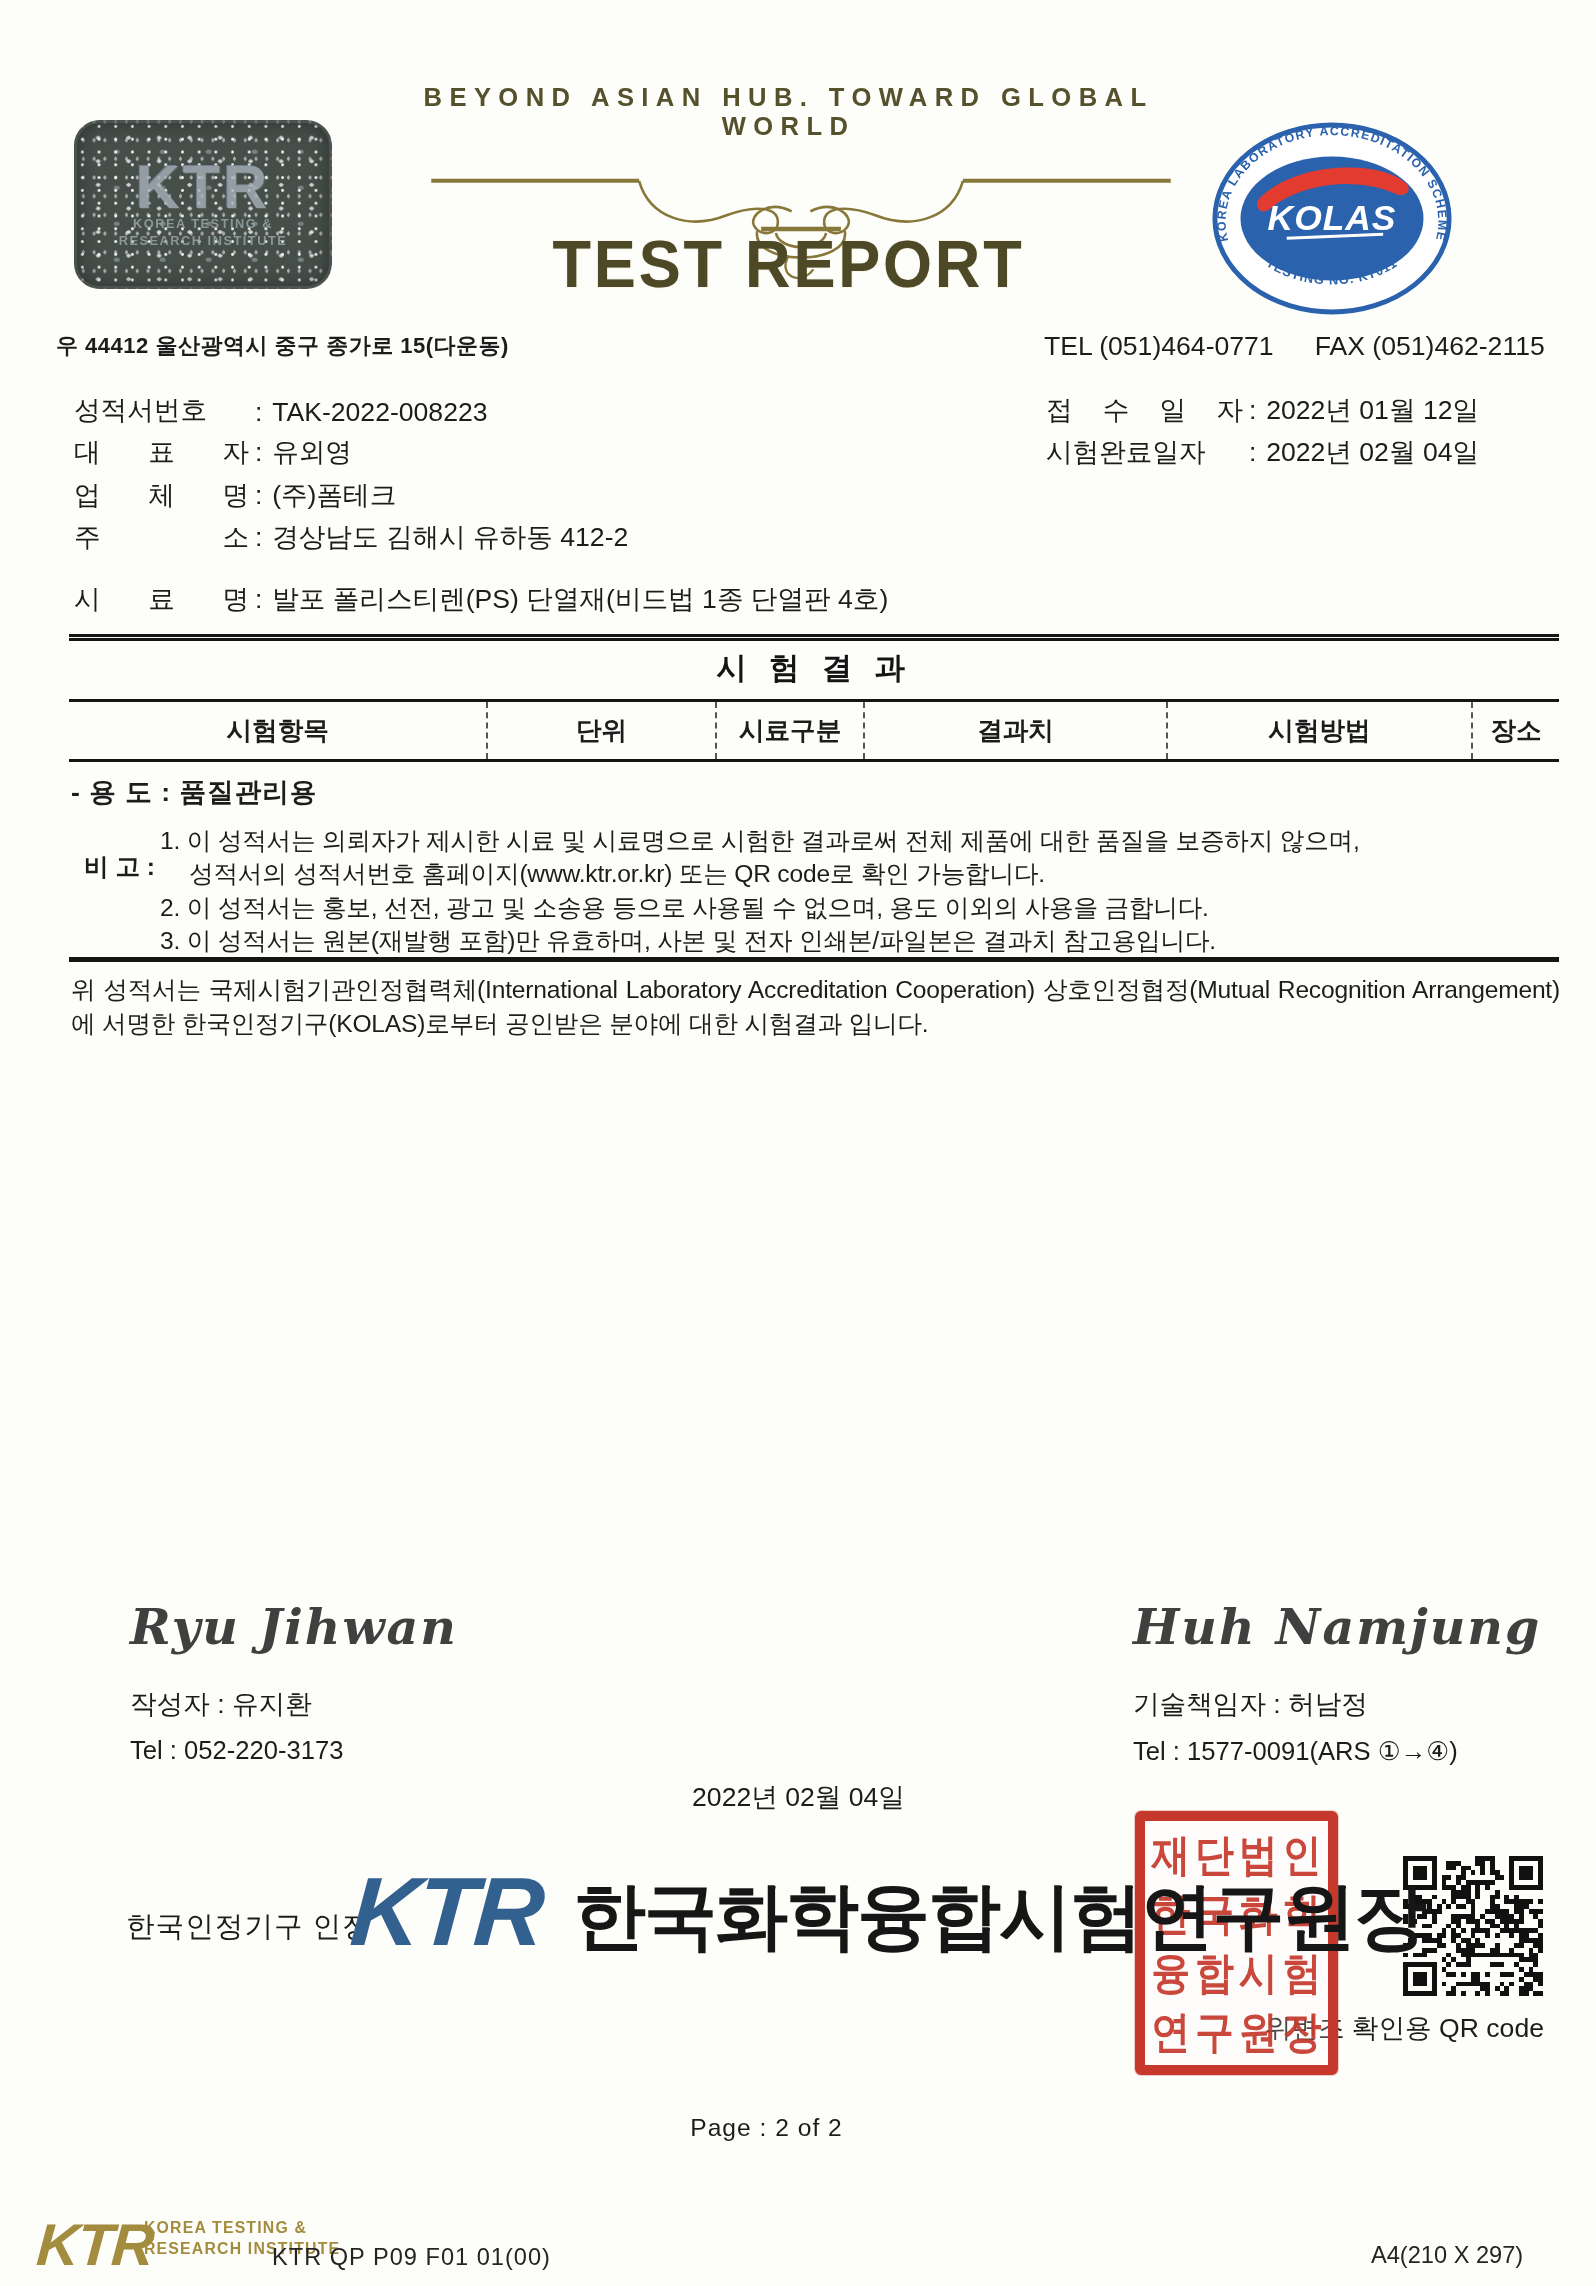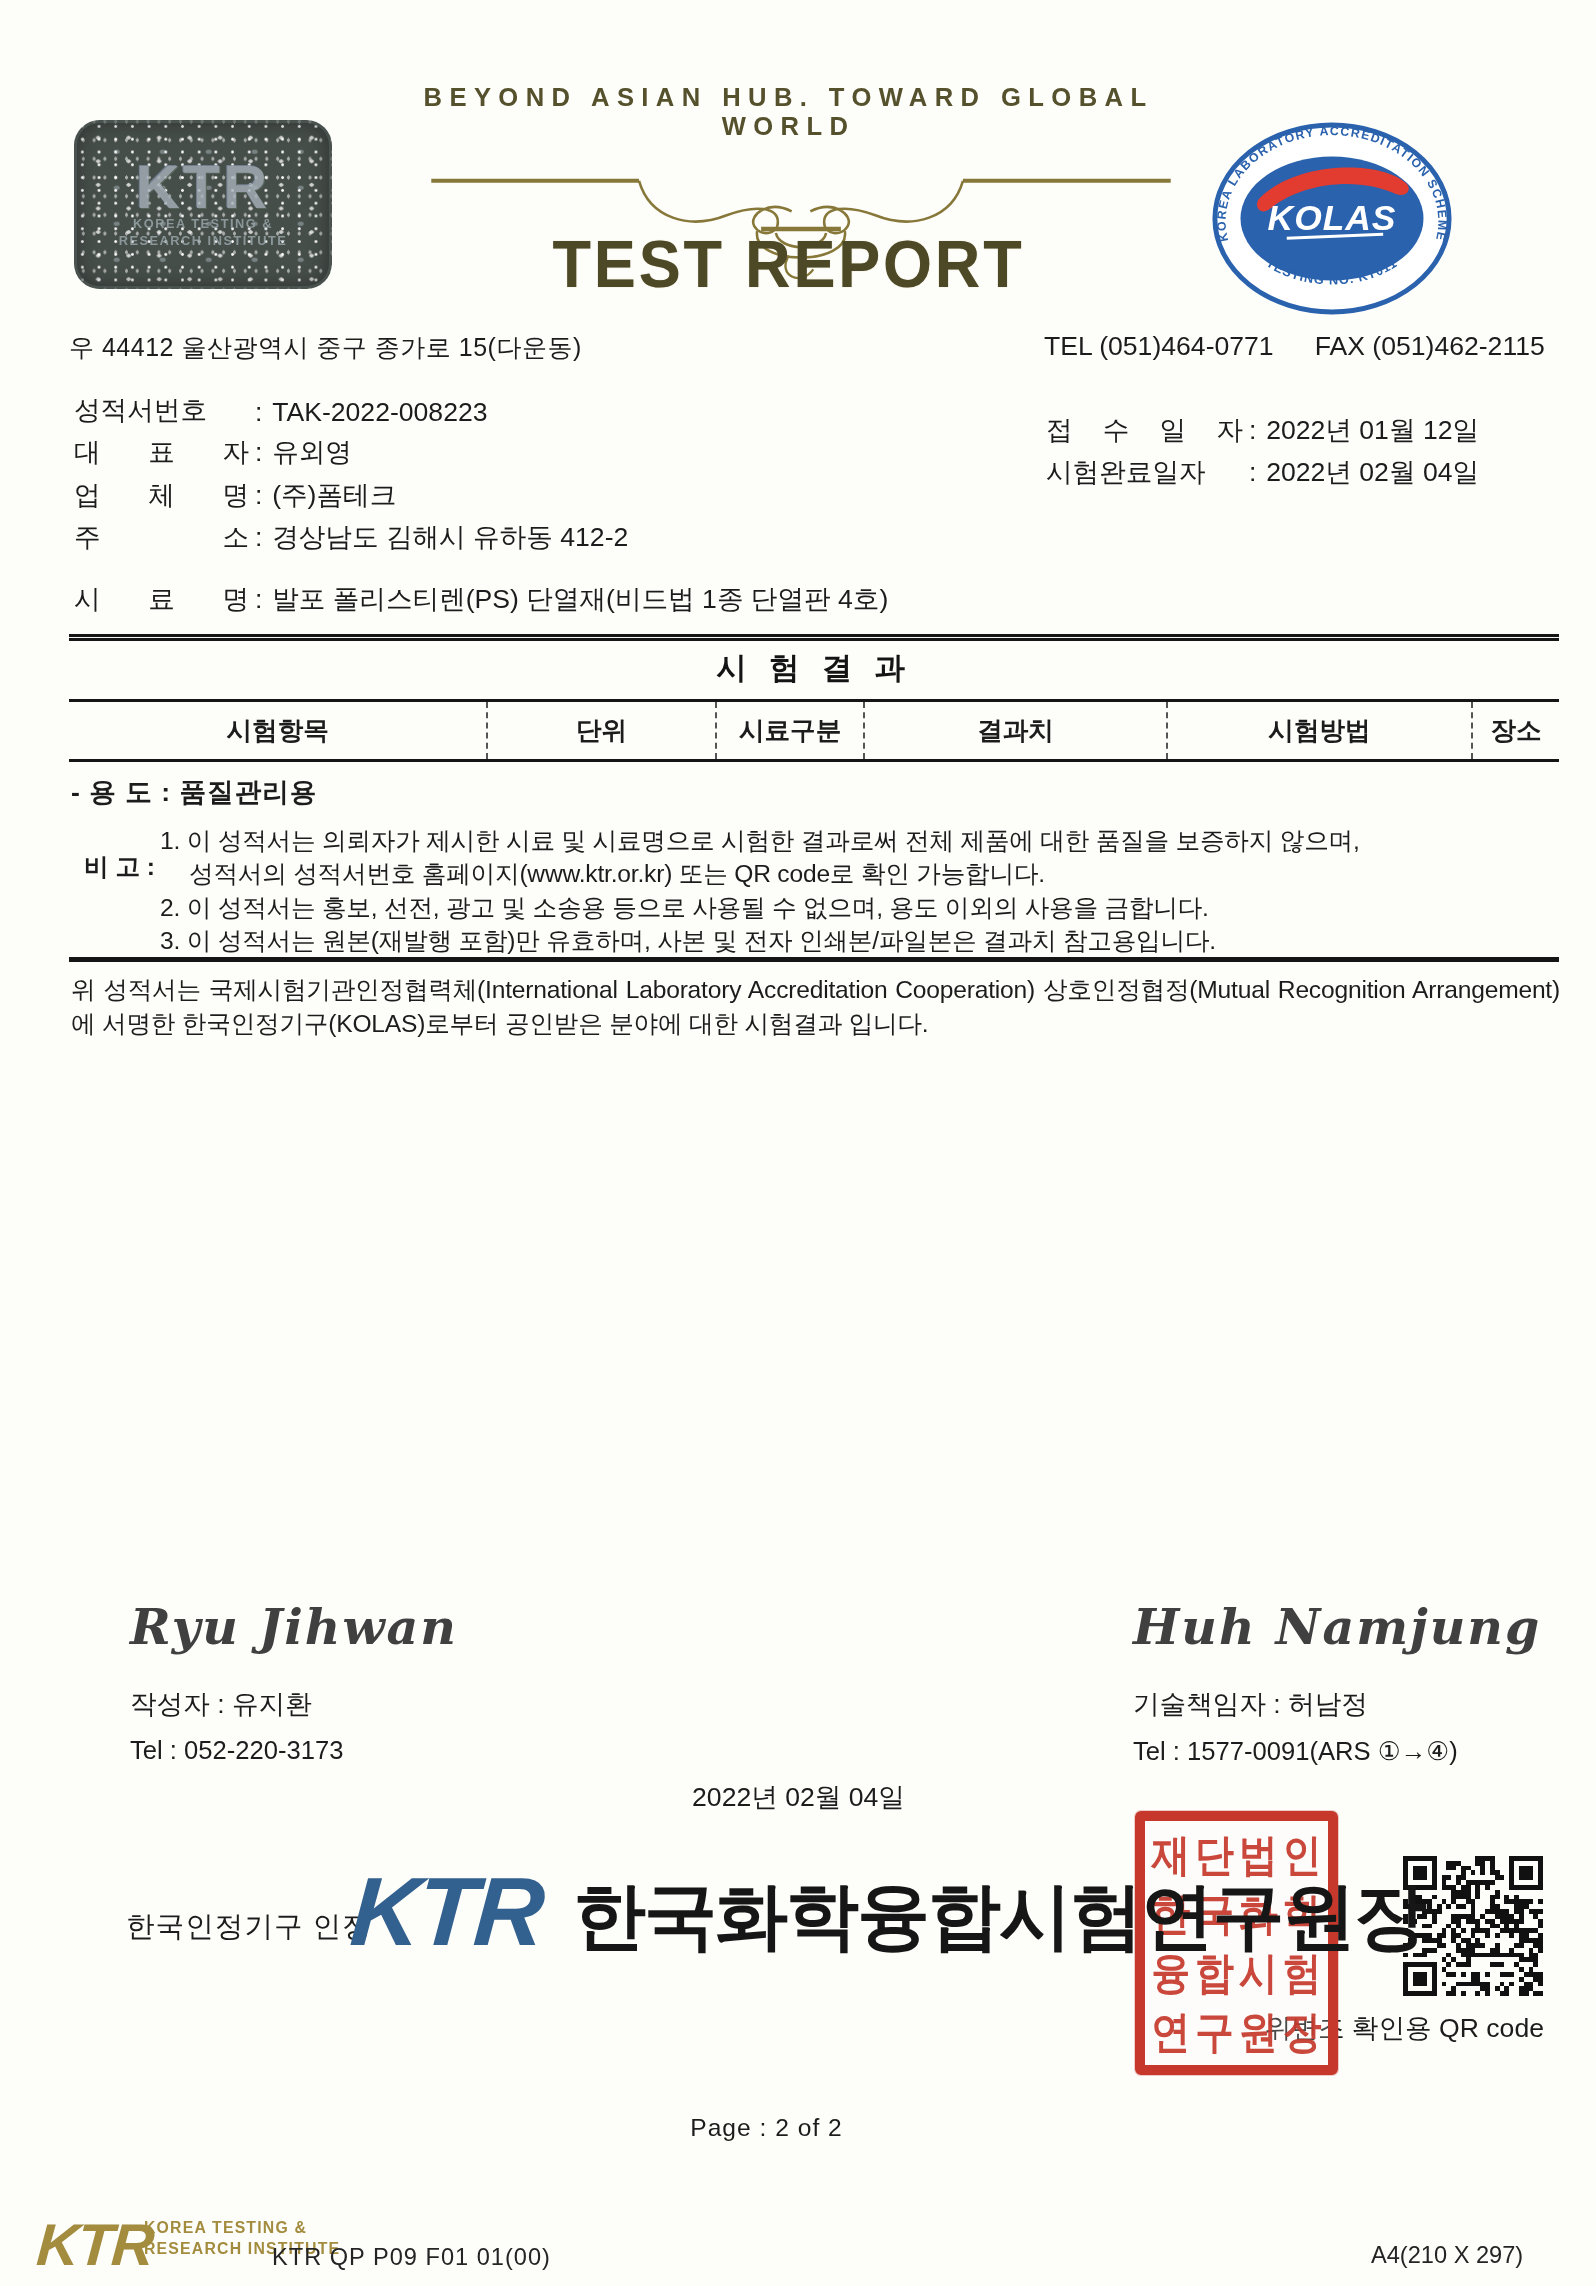--- a/index.html
+++ b/index.html
@@ -42,30 +42,30 @@
   .flourish{left:429px; top:167px;}
   .report-title{
     left:419px; top:225px; width:739px; text-align:center;
     font-size:67px; font-weight:bold; letter-spacing:3px; color:#4d4826;
     transform:scaleX(.94); transform-origin:center;
     text-shadow:0 0 1px rgba(120,105,40,.45);
   }
   .kolas{left:1210px; top:118px;}
 
   
-  .addr{left:69px; top:331px; font-size:25px; letter-spacing:0.5px;}
+  .addr{left:56px; top:331px; font-size:22px; letter-spacing:0.5px;font-weight:bold;}
   .telfax{left:1044px; top:331px; width:479px; font-size:26.6px; text-align:left; white-space:nowrap;}
   .telfax .gap{display:inline-block; width:41px;}
 
   .inforow{font-size:26.6px; white-space:nowrap;}
   .inforow .lab{
     display:inline-block; text-align:justify; text-align-last:justify; overflow:hidden; vertical-align:bottom;
   }
   .lab-l{width:175px;}
-  .lab-r{width:197px;margin-top:20px;}
+  .lab-r{width:197px;}
   .inforow .col{display:inline-block; padding:0 9.9px 0 5.9px;}
 
   
   .rule-double{
     left:69px; width:1490px; height:6.9px;
     background:linear-gradient(to bottom,#151515 0,#151515 3px,#f6f6f2 3px,#f6f6f2 3.9px,#151515 3.9px,#151515 6.9px);
   }
   .rule-thick{left:69px; width:1490px; height:4.9px; background:#151515;}
 
   

